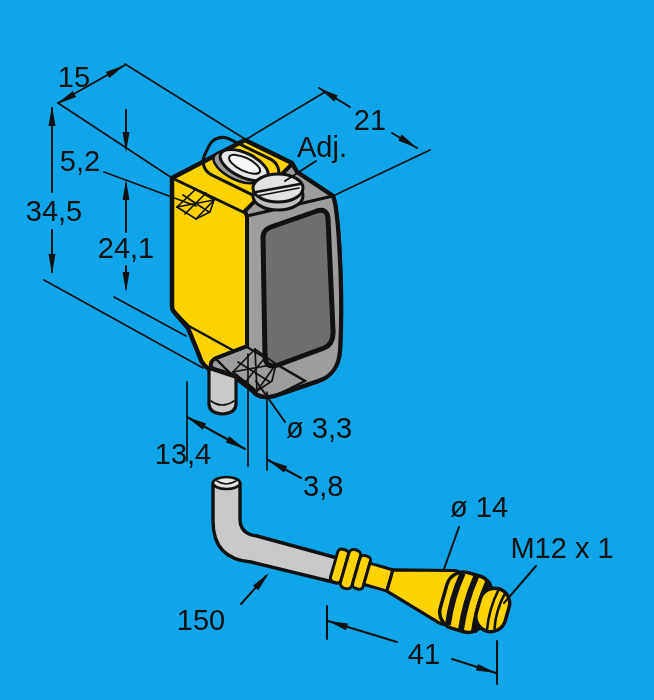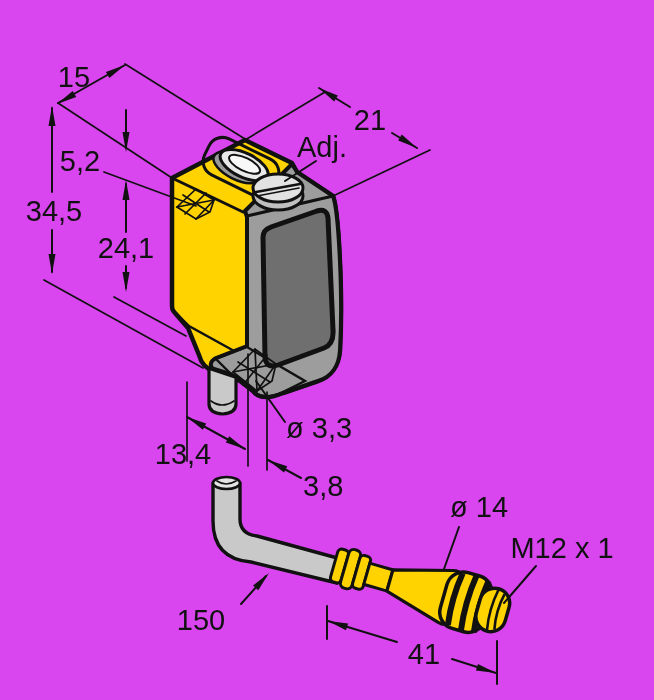--- a/index.html
+++ b/index.html
@@ -1,16 +1,16 @@
 <!DOCTYPE html>
 <html><head>
 <meta charset="utf-8">
 <style>
   html,body{margin:0;padding:0;background:#ffffff;}
-  .canvas{width:654px;height:700px;background:#d946ef;position:relative;overflow:hidden;}
+  .canvas{width:654px;height:700px;background:#0ea5e9;position:relative;overflow:hidden;}
   svg{display:block;}
   .dim{stroke:#111;stroke-width:2;fill:none;stroke-linecap:round;}
   .thin{stroke:#111;stroke-width:1.7;fill:none;stroke-linecap:round;}
   .ah{fill:#111;stroke:none;}
   .outline{stroke:#111;stroke-width:4.5;stroke-linejoin:round;stroke-linecap:round;}
   .edge{stroke:#111;stroke-width:3;fill:none;stroke-linecap:round;}
   .edge2{stroke:#111;stroke-width:2.4;fill:none;stroke-linecap:round;}
   text{font-family:"Liberation Sans","DejaVu Sans",sans-serif;font-size:29px;fill:#111;}
 </style>
 </head>

